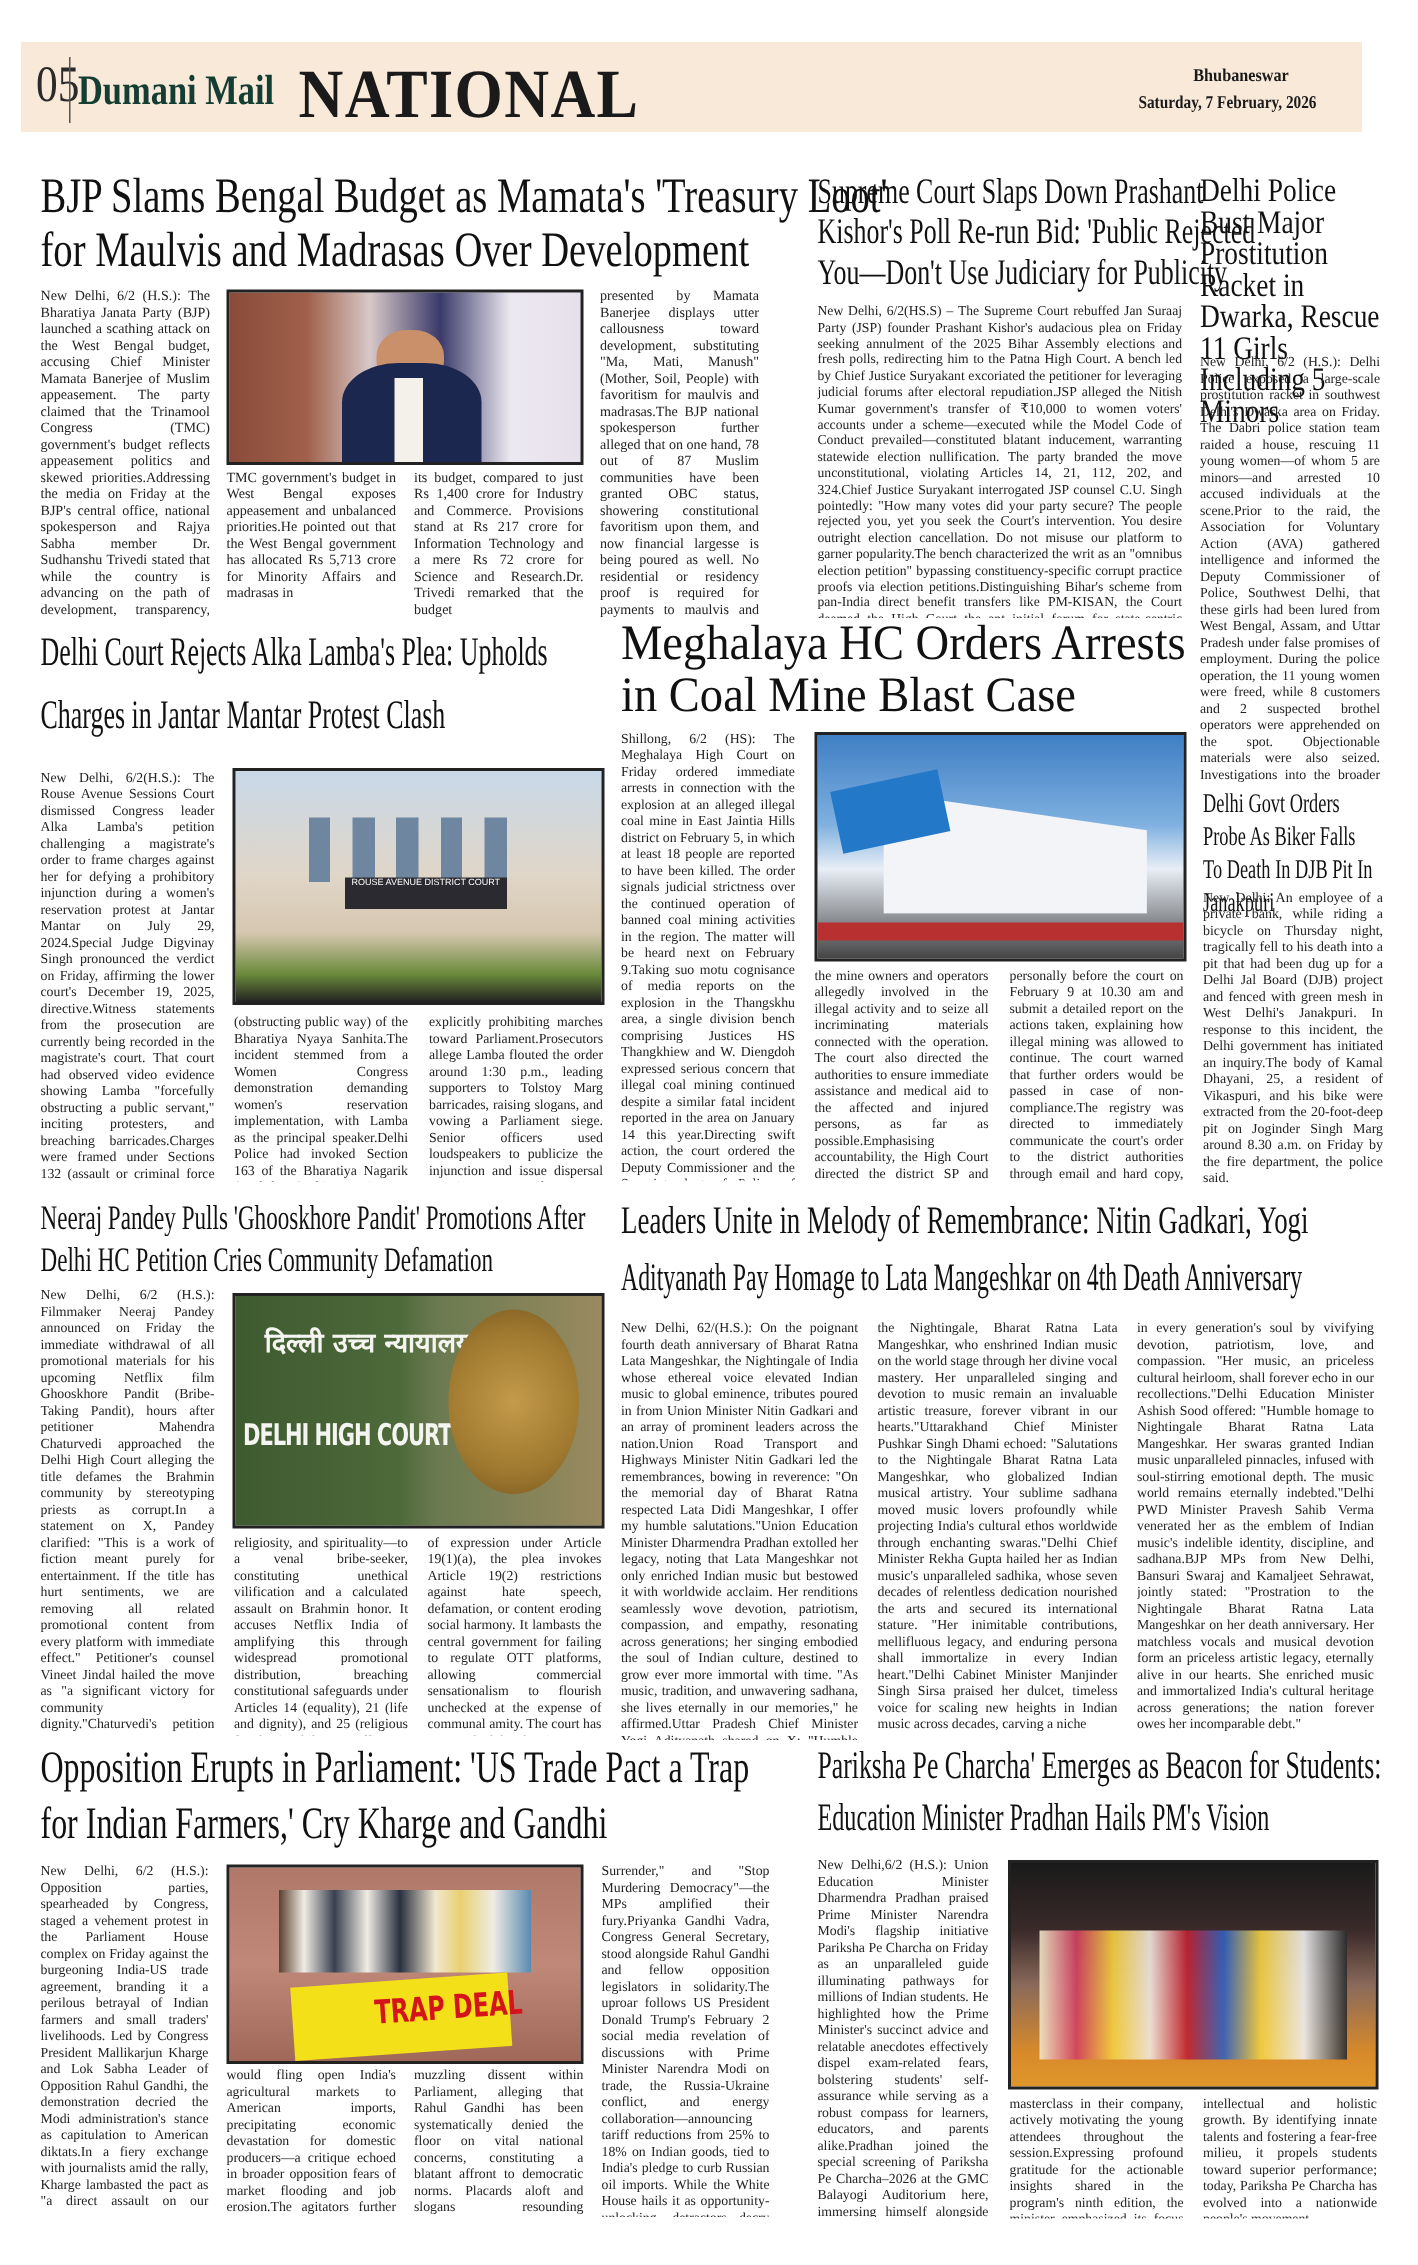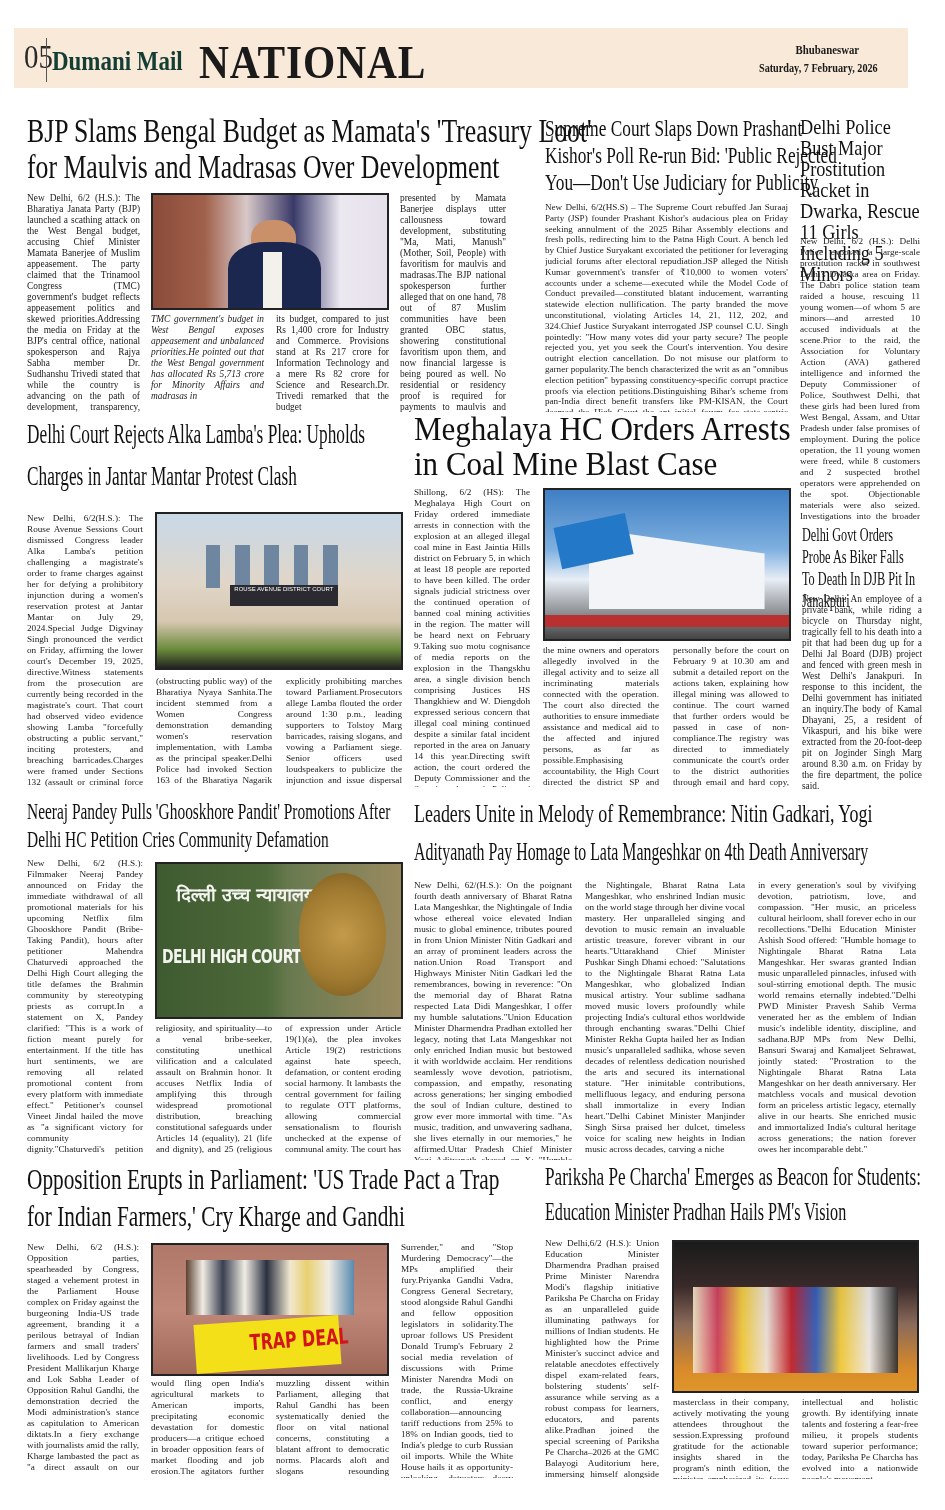--- a/index.html
+++ b/index.html
@@ -62,22 +62,22 @@
 
 <div class="art" style="left:0;top:0;">
   <div class="hl" style="position:absolute;left:27px;top:114px;font-size:33px;transform:scaleX(0.78);">BJP Slams Bengal Budget as Mamata's 'Treasury Loot'</div>
   <div class="hl" style="position:absolute;left:27px;top:150px;font-size:33px;transform:scaleX(0.78);">for Maulvis and Madrasas Over Development</div>
   <div class="col body" style="left:27px;top:193px;width:113px;height:220px;">New Delhi, 6/2 (H.S.): The Bharatiya Janata Party (BJP) launched a scathing attack on the West Bengal budget, accusing Chief Minister Mamata Banerjee of Muslim appeasement. The party claimed that the Trinamool Congress (TMC) government's budget reflects appeasement politics and skewed priorities.Addressing the media on Friday at the BJP's central office, national spokesperson and Rajya Sabha member Dr. Sudhanshu Trivedi stated that while the country is advancing on the path of development, transparency, and inclusive progress under Prime Minister Narendra Modi's leadership, the</div>
   <div class="photo ph-trivedi" style="left:151px;top:193px;width:238px;height:117px;">
     <div class="face"></div>
       <div class="jacket"></div>
       <div class="shirt"></div>
   </div>
-  <div class="col body" style="left:151px;top:314px;width:113px;height:100px;font-style:italic;">TMC government's budget in West Bengal exposes appeasement and unbalanced priorities.He pointed out that the West Bengal government has allocated Rs 5,713 crore for Minority Affairs and madrasas in</div>
-  <div class="col body" style="left:276px;top:314px;width:113px;height:100px;">its budget, compared to just Rs 1,400 crore for Industry and Commerce. Provisions stand at Rs 217 crore for Information Technology and a mere Rs 82 crore for Science and Research.Dr. Trivedi remarked that the budget</div>
+  <div class="col body" style="left:151px;top:314px;width:113px;height:100px;">TMC government's budget in West Bengal exposes appeasement and unbalanced priorities.He pointed out that the West Bengal government has allocated Rs 5,713 crore for Minority Affairs and madrasas in</div>
+  <div class="col body" style="left:276px;top:314px;width:113px;height:100px;">its budget, compared to just Rs 1,400 crore for Industry and Commerce. Provisions stand at Rs 217 crore for Information Technology and a mere Rs 72 crore for Science and Research.Dr. Trivedi remarked that the budget</div>
   <div class="col body" style="left:400px;top:193px;width:106px;height:220px;">presented by Mamata Banerjee displays utter callousness toward development, substituting "Ma, Mati, Manush" (Mother, Soil, People) with favoritism for maulvis and madrasas.The BJP national spokesperson further alleged that on one hand, 78 out of 87 Muslim communities have been granted OBC status, showering constitutional favoritism upon them, and now financial largesse is being poured as well. No residential or residency proof is required for payments to maulvis and muezzins. This clearly demonstrates the distorted and perverted form of the INDIA alliance's core ideology, evident from Tamil Nadu to West Bengal.</div>
 </div>
 
 <div class="art" style="left:0;top:0;">
   <div class="hl" style="position:absolute;left:545px;top:116px;font-size:24px;transform:scaleX(0.72);">Supreme Court Slaps Down Prashant</div>
   <div class="hl" style="position:absolute;left:545px;top:143px;font-size:24px;transform:scaleX(0.72);">Kishor's Poll Re-run Bid: 'Public Rejected</div>
   <div class="hl" style="position:absolute;left:545px;top:170px;font-size:24px;transform:scaleX(0.72);">You—Don't Use Judiciary for Publicity</div>
   <div class="col body" style="left:545px;top:202px;width:243px;height:210px;font-size:9.1px;line-height:10.8px;">New Delhi, 6/2(HS.S) – The Supreme Court rebuffed Jan Suraaj Party (JSP) founder Prashant Kishor's audacious plea on Friday seeking annulment of the 2025 Bihar Assembly elections and fresh polls, redirecting him to the Patna High Court. A bench led by Chief Justice Suryakant excoriated the petitioner for leveraging judicial forums after electoral repudiation.JSP alleged the Nitish Kumar government's transfer of ₹10,000 to women voters' accounts under a scheme—executed while the Model Code of Conduct prevailed—constituted blatant inducement, warranting statewide election nullification. The party branded the move unconstitutional, violating Articles 14, 21, 112, 202, and 324.Chief Justice Suryakant interrogated JSP counsel C.U. Singh pointedly: "How many votes did your party secure? The people rejected you, yet you seek the Court's intervention. You desire outright election cancellation. Do not misuse our platform to garner popularity.The bench characterized the writ as an "omnibus election petition" bypassing constituency-specific corrupt practice proofs via election petitions.Distinguishing Bihar's scheme from pan-India direct benefit transfers like PM-KISAN, the Court deemed the High Court the apt initial forum for state-centric records scrutiny.</div>
 </div>
 

